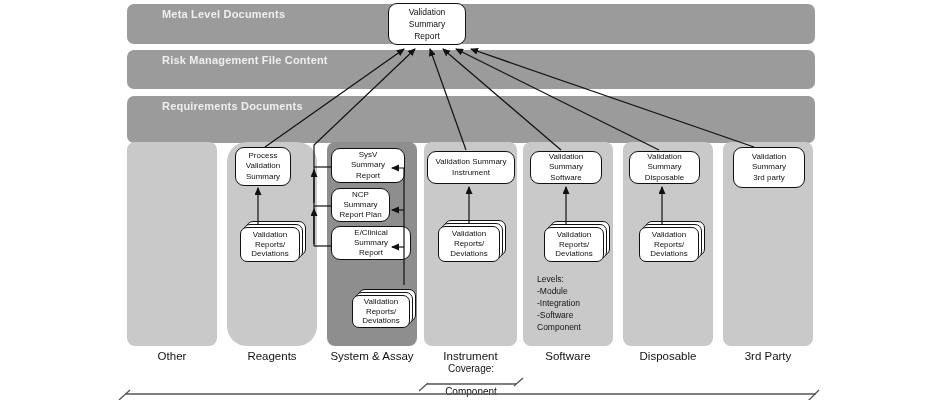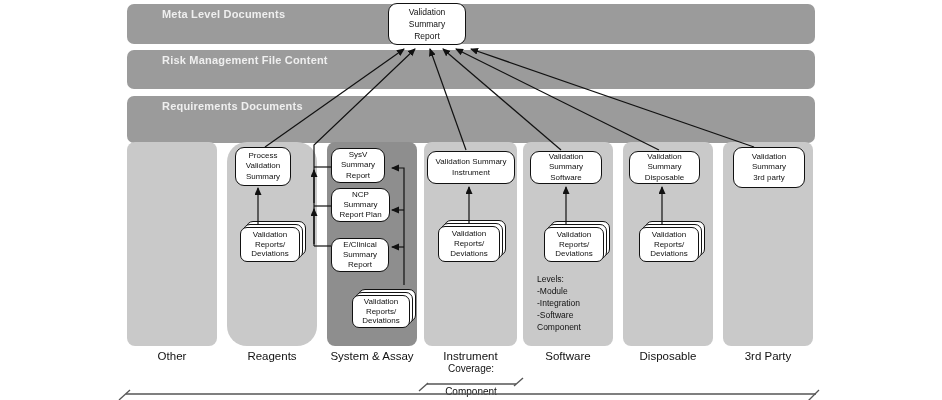--- a/index.html
+++ b/index.html
@@ -88,27 +88,27 @@
     <div class="stack" style="left:13px;top:85px;width:60px;height:35px;">
       <div class="layer b2"></div>
       <div class="layer b1"></div>
       <div class="layer front">Validation
 Reports/
 Deviations</div>
     </div>
   </div>
 
   <div class="col dark" style="left:327px;">
-    <div class="node" style="left:4px;top:6px;width:54px;height:35px;">SysV
+    <div class="node" style="left:4px;top:6px;width:74px;height:35px;">SysV
 Summary
 Report</div>
     <div class="node" style="left:4px;top:46px;width:59px;height:34px;">NCP
 Summary
 Report Plan</div>
-    <div class="node" style="left:4px;top:96px;width:58px;height:34px;">E/Clinical
+    <div class="node" style="left:4px;top:84px;width:80px;height:34px;">E/Clinical
 Summary
 Report</div>
     <div class="stack" style="left:25px;top:153px;width:58px;height:33px;">
       <div class="layer b2"></div>
       <div class="layer b1"></div>
       <div class="layer front">Validation
 Reports/
 Deviations</div>
     </div>
   </div>

